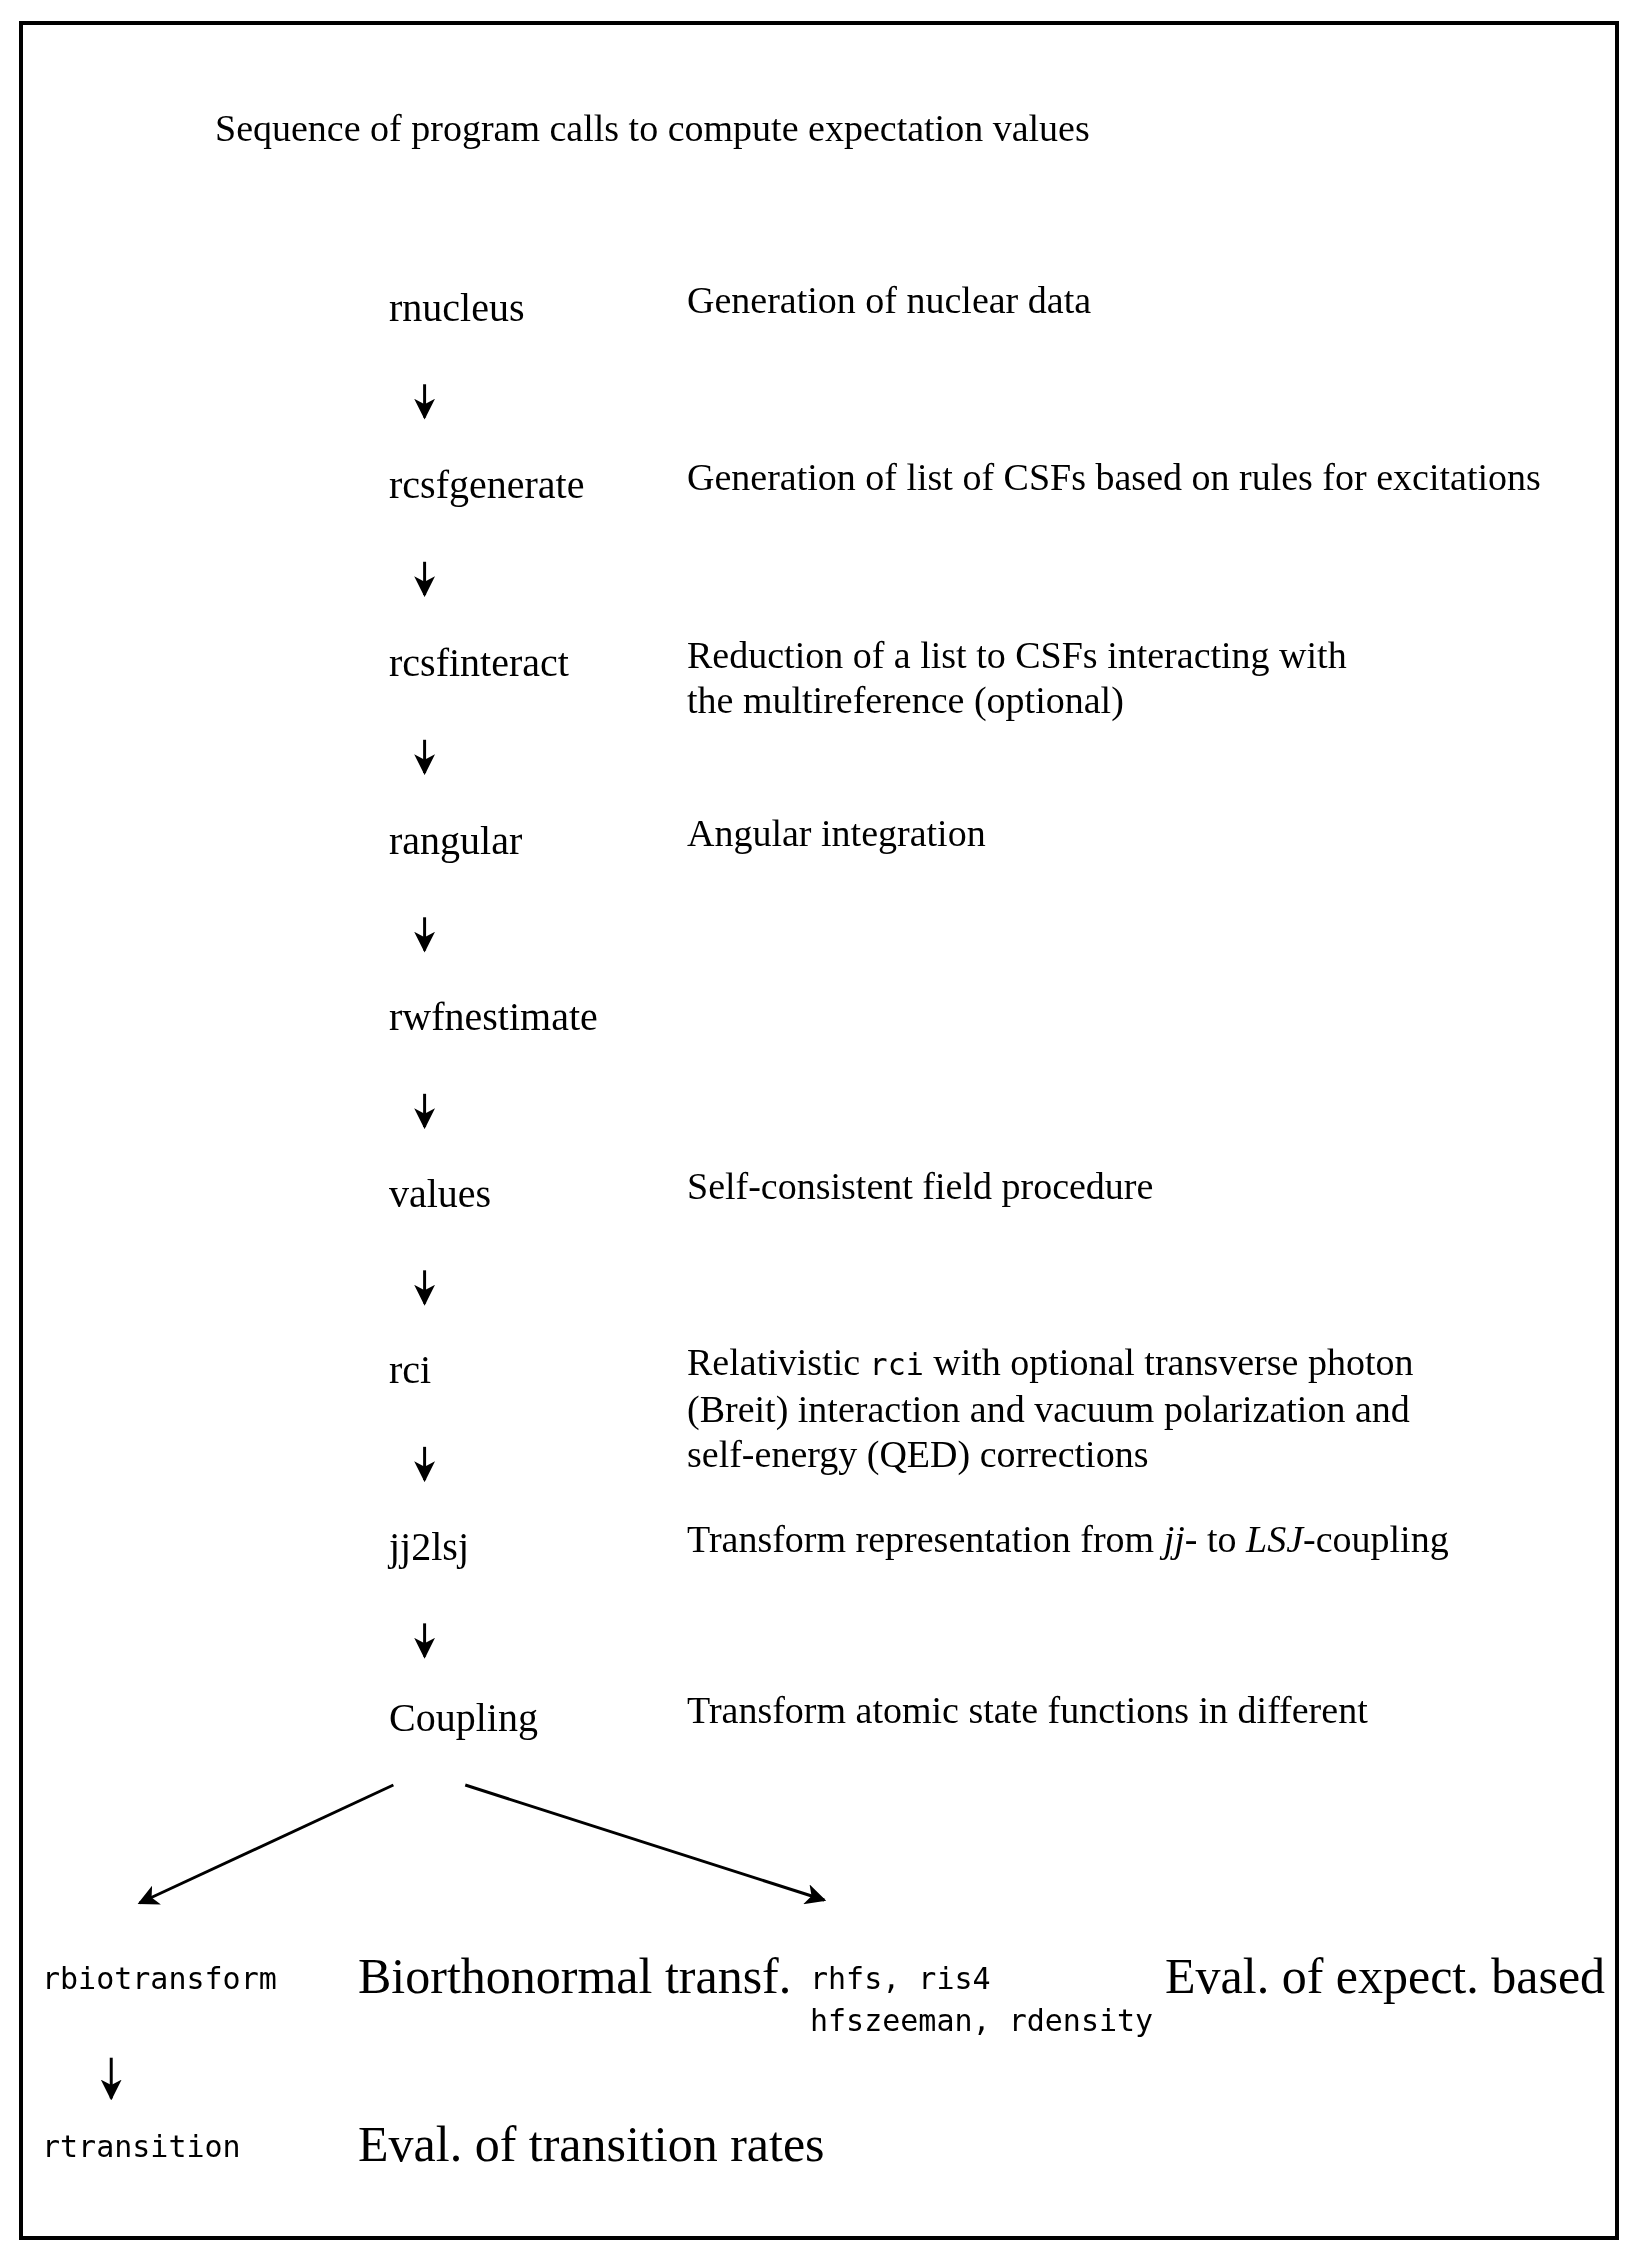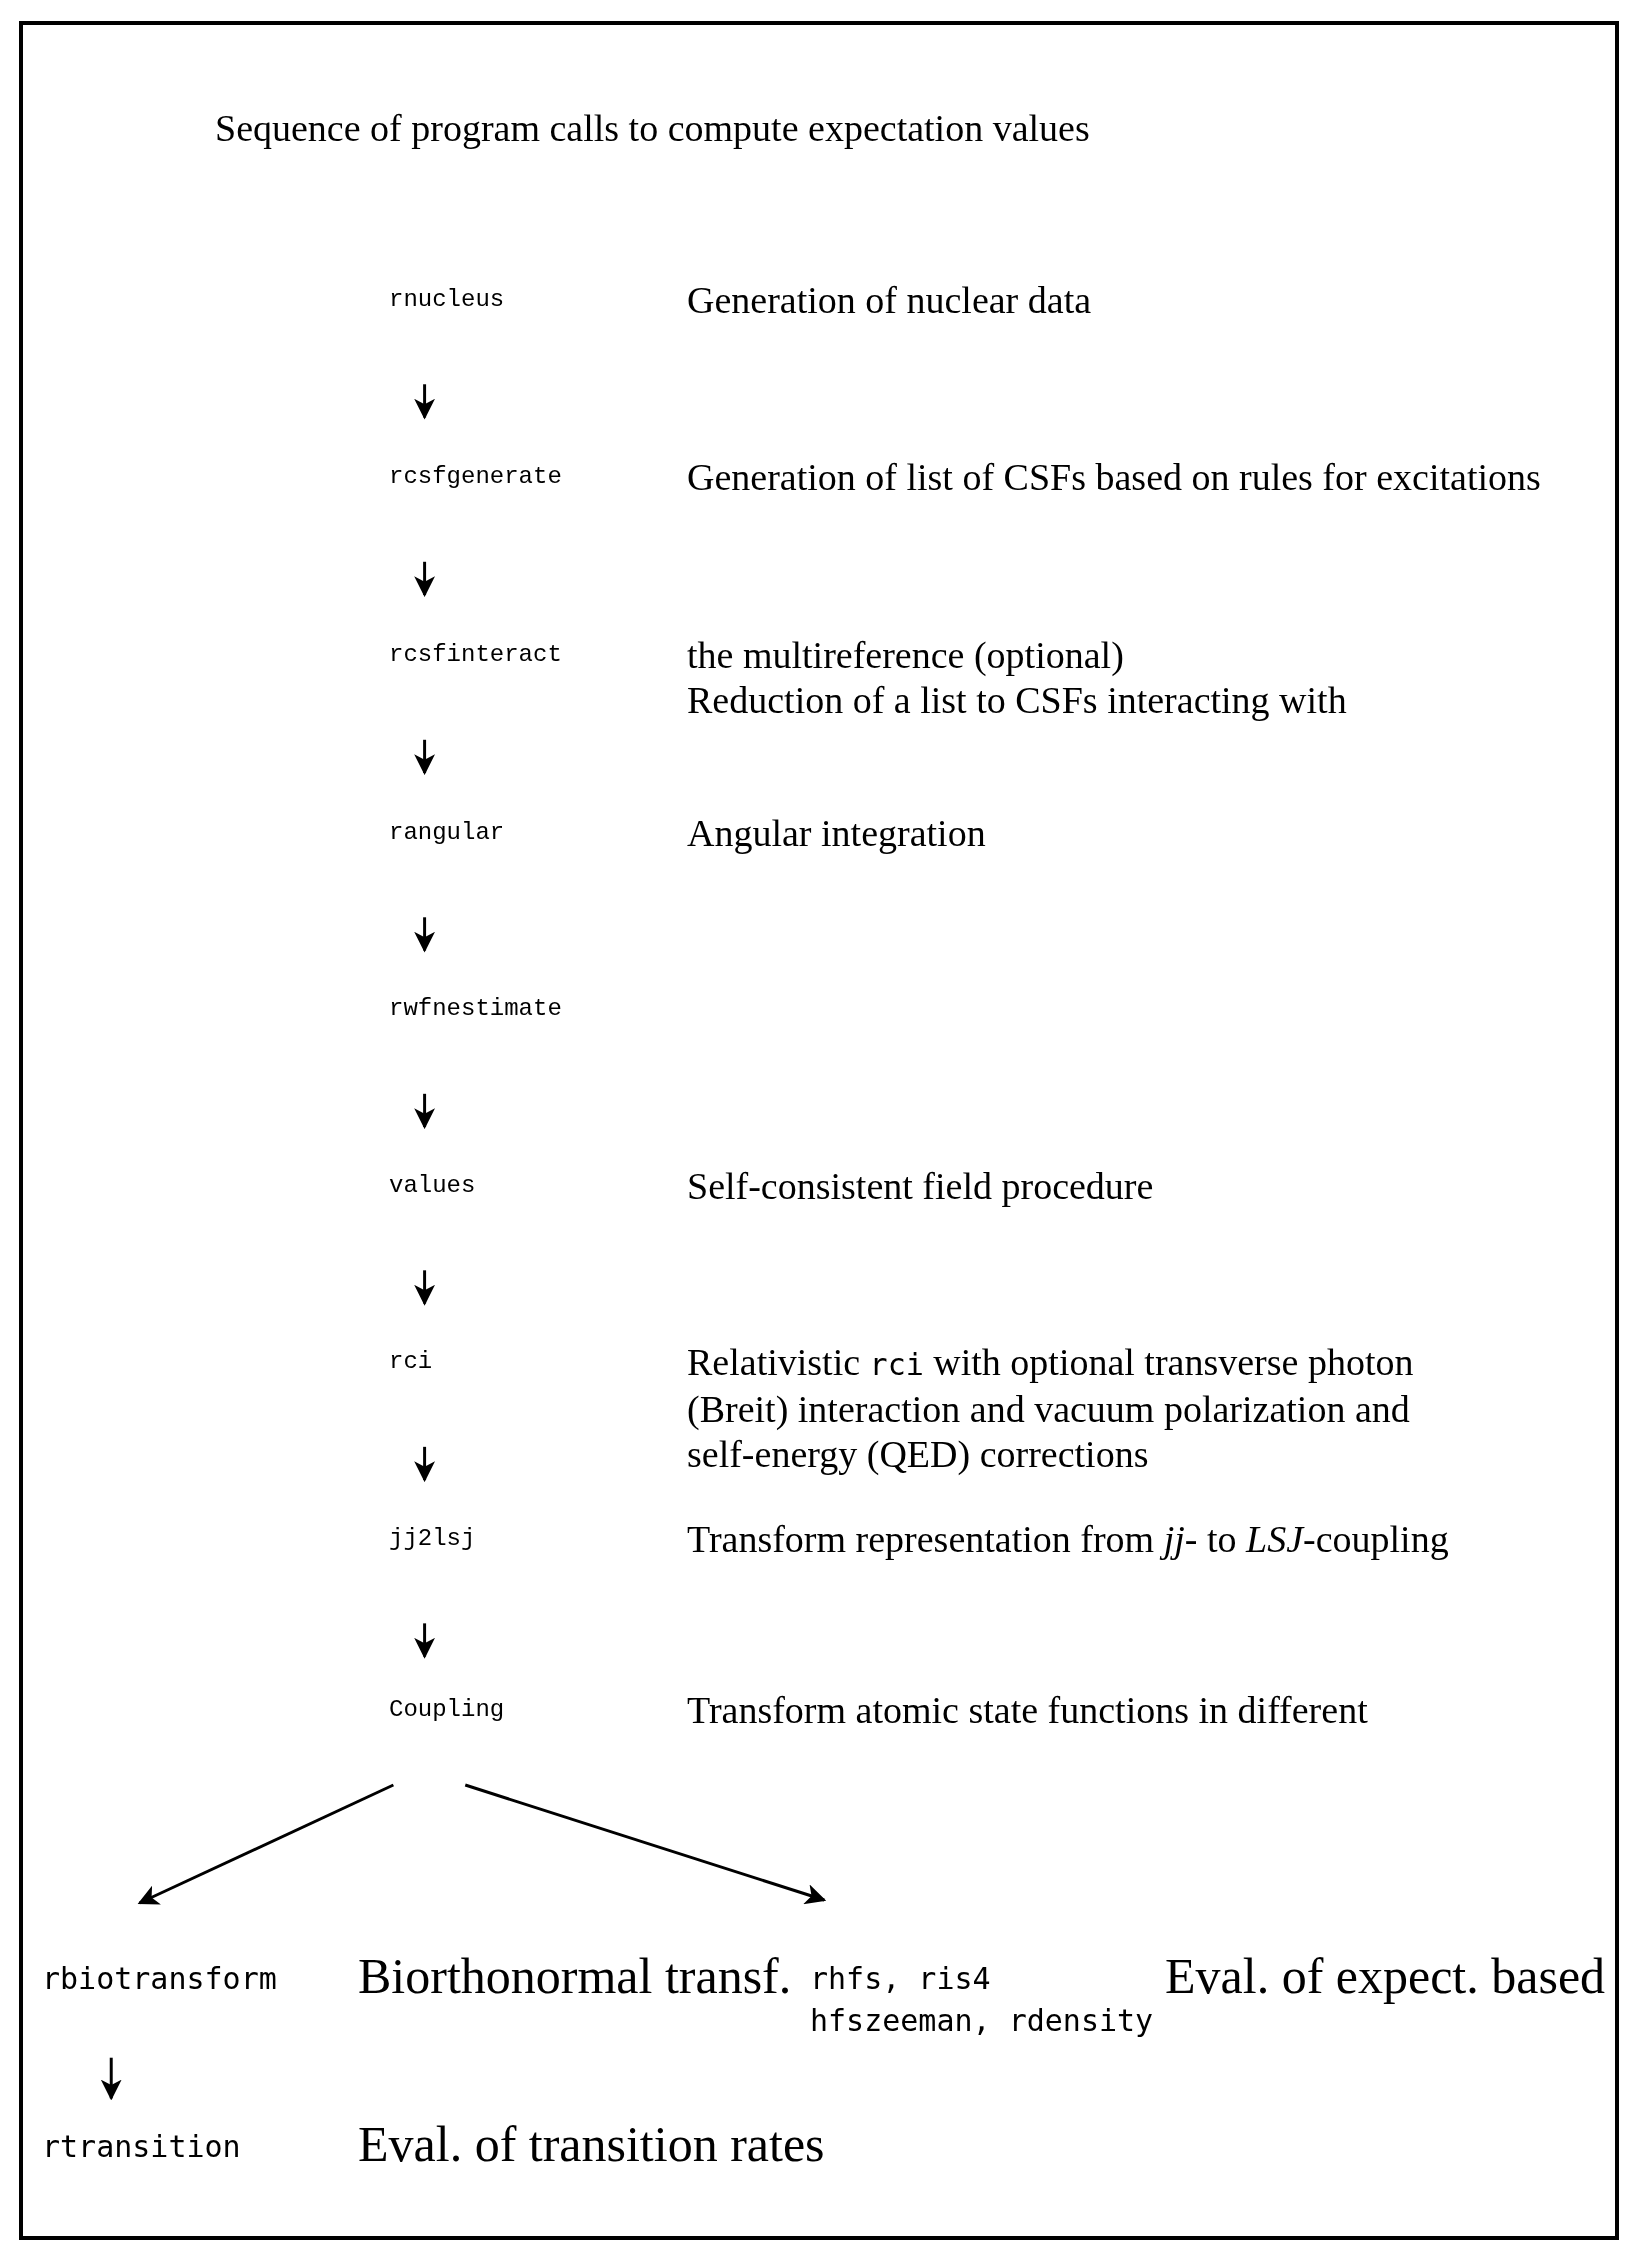--- a/index.html
+++ b/index.html
@@ -37,22 +37,22 @@
     position: absolute;
     left: 215px;
     top: 106px;
     font-size: 38px;
     line-height: 45px;
     white-space: nowrap;
   }
   .prog {
     position: absolute;
     left: 389px;
-    font-family: Liberation Mono, monospace;
-    font-size: 24px;
+    font-family: Liberation Serif, serif;
+    font-size: 40px;
     line-height: 1;
     white-space: nowrap;
   }
   .desc {
     position: absolute;
     left: 687px;
     font-size: 38px;
     line-height: 45px;
     white-space: nowrap;
   }
@@ -110,22 +110,22 @@
     <div>Generation of nuclear data</div>
   </div>
 
   <div class="prog" style="top:465px">rcsfgenerate</div>
   <div class="desc" style="top:455px">
     <div>Generation of list of CSFs based on rules for excitations</div>
   </div>
 
   <div class="prog" style="top:643px">rcsfinteract</div>
   <div class="desc" style="top:633px">
+    <div>Reduction of a list to CSFs interacting with</div>
     <div>the multireference (optional)</div>
-    <div>Reduction of a list to CSFs interacting with</div>
   </div>
 
   <div class="prog" style="top:821px">rangular</div>
   <div class="desc" style="top:811px">
     <div>Angular integration</div>
   </div>
 
   <div class="prog" style="top:997px">rwfnestimate</div>
 
   <div class="prog" style="top:1174px">values</div>

